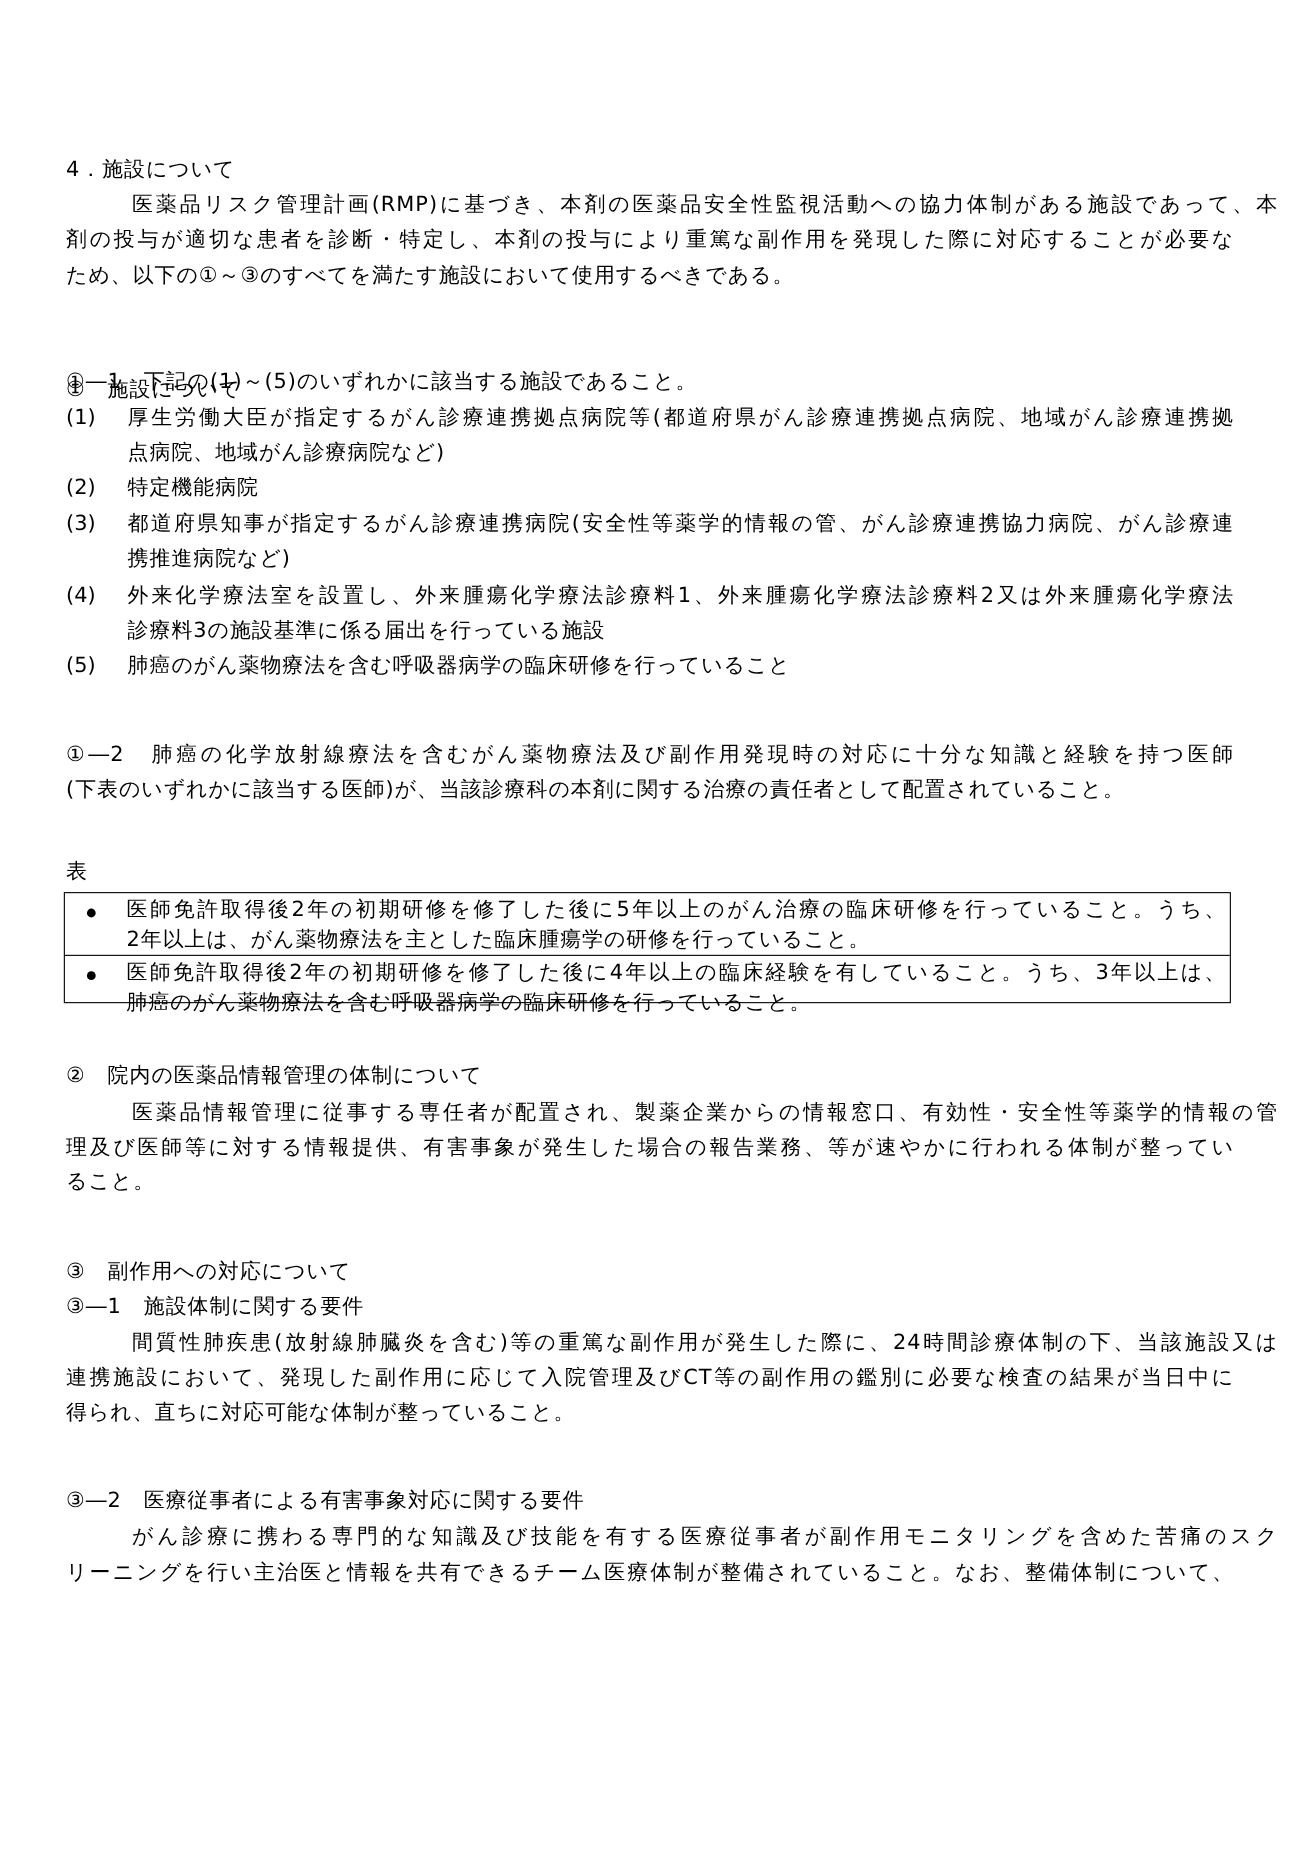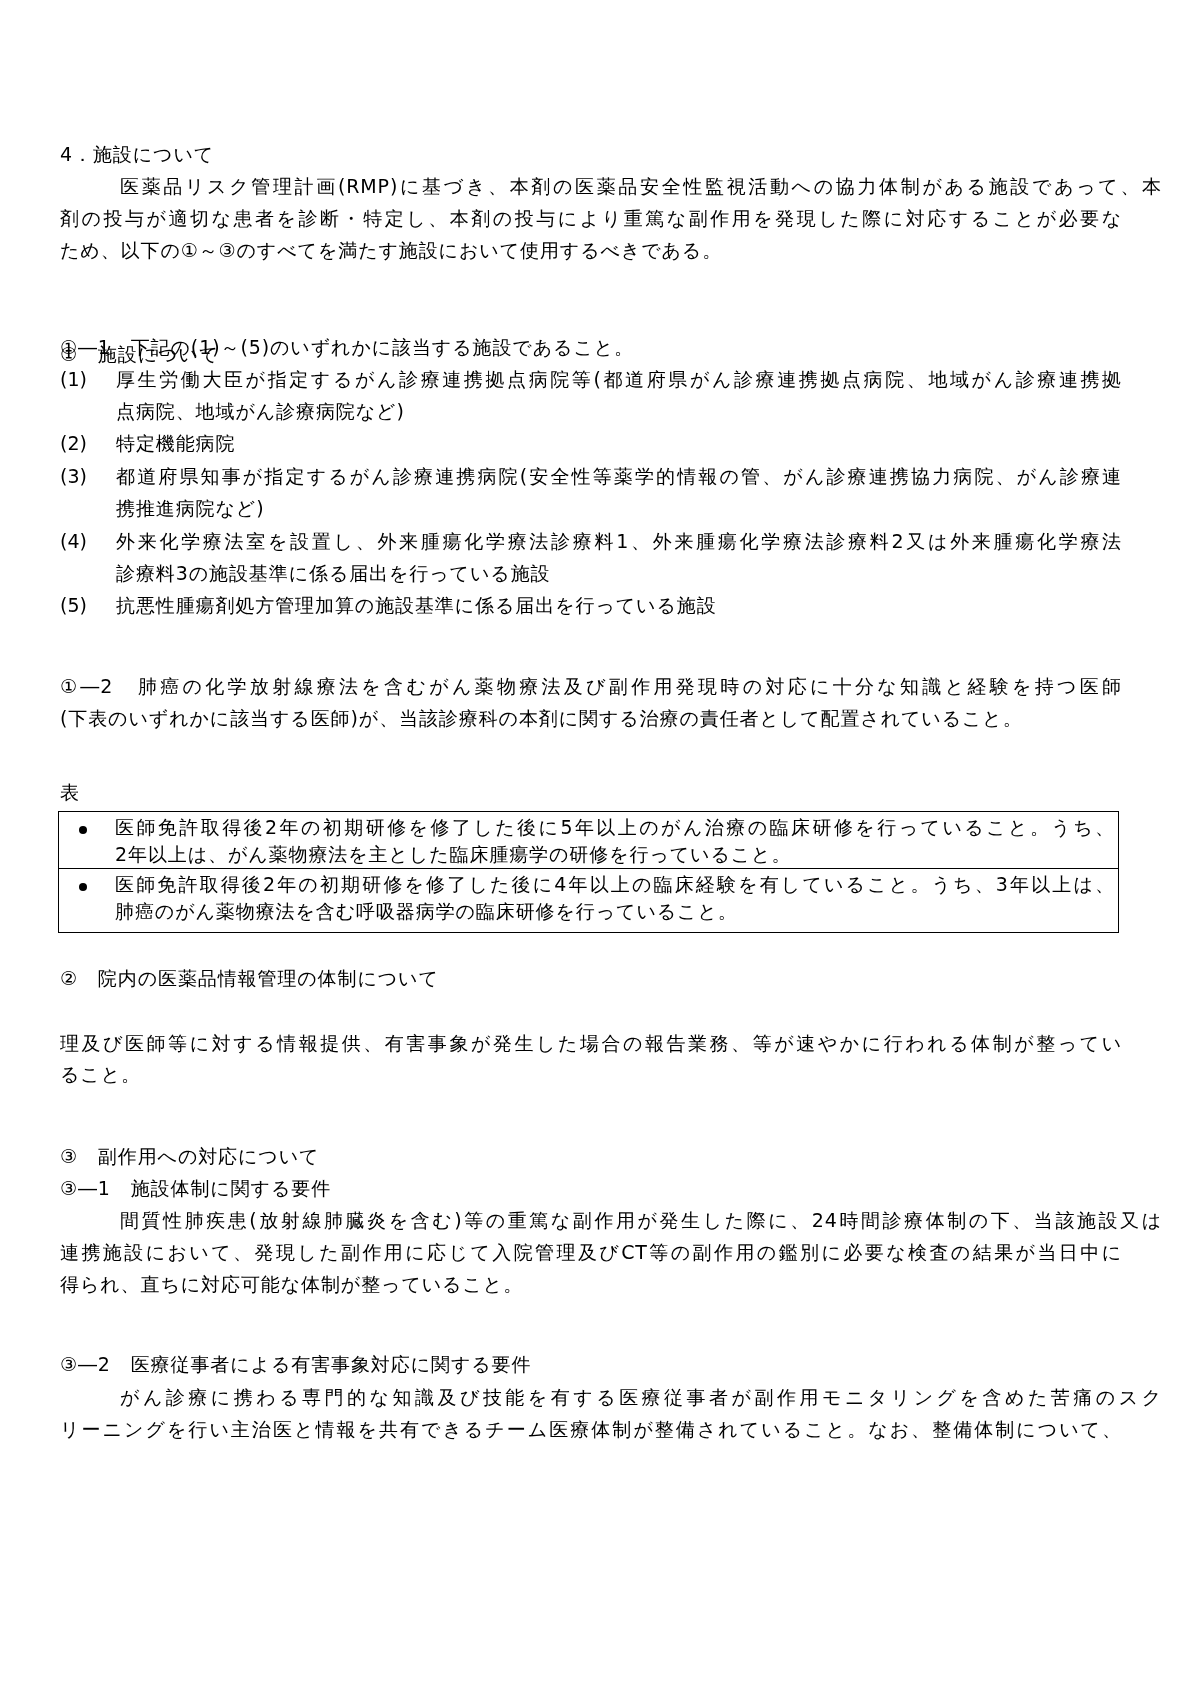--- a/index.html
+++ b/index.html
@@ -52,21 +52,21 @@
       height: 30px;
       line-height: 30px;
       white-space: nowrap;
       letter-spacing: 0.9px;
     }
     .table {
       position: absolute;
       left: 58px;
       top: 811px;
       width: 1061px;
-      height: 122px;
+      height: 101px;
       border: 1.5px solid #000;
       box-sizing: border-box;
     }
     .row {
       position: absolute;
       left: 0;
       width: 100%;
       height: 57px;
     }
     .row + .row { border-top: 1.5px solid #000; }
@@ -120,41 +120,42 @@
   </div>
 
   <div>
     <div class="num" style="top:526px;">(4)</div>
     <div class="item-text justify" style="top:526px;">外来化学療法室を設置し、外来腫瘍化学療法診療料1、外来腫瘍化学療法診療料2又は外来腫瘍化学療法</div>
     <div class="item-text" style="top:558px;">診療料3の施設基準に係る届出を行っている施設</div>
   </div>
 
   <div>
     <div class="num" style="top:590px;">(5)</div>
-    <div class="item-text" style="top:590px;">抗悪性腫瘍剤処方管理加算の施設基準に係る届出を行っている施設</div>
+    <div class="item-text" style="top:590px;">肺癌のがん薬物療法を含む呼吸器病学の臨床研修を行っていること</div>
   </div>
 
   <div class="line justify" style="top:671px;">①―2　肺癌の化学放射線療法を含むがん薬物療法及び副作用発現時の対応に十分な知識と経験を持つ医師</div>
   <div class="line" style="top:703px;">(下表のいずれかに該当する医師)が、当該診療科の本剤に関する治療の責任者として配置されていること。</div>
   <div class="line" style="top:776px; top:777px;">表</div>
 
   <div class="table">
     <div class="row" style="top:0;">
       <span class="bullet"></span>
       <div class="cell-line justify" style="top:1px;">医師免許取得後2年の初期研修を修了した後に5年以上のがん治療の臨床研修を行っていること。うち、</div>
       <div class="cell-line" style="top:28px;">2年以上は、がん薬物療法を主とした臨床腫瘍学の研修を行っていること。</div>
     </div>
     <div class="row" style="top:56px;">
       <span class="bullet"></span>
       <div class="cell-line justify" style="top:1px;">医師免許取得後2年の初期研修を修了した後に4年以上の臨床経験を有していること。うち、3年以上は、</div>
       <div class="cell-line" style="top:28px;">肺癌のがん薬物療法を含む呼吸器病学の臨床研修を行っていること。</div>
     </div>
   </div>
 
   <div class="line" style="top:963px;">②　院内の医薬品情報管理の体制について</div>
+  <div class="line indent1 justify" style="top:996px;">医薬品情報管理に従事する専任者が配置され、製薬企業からの情報窓口、有効性・安全性等薬学的情報の管</div>
   <div class="line justify" style="top:1028px;">理及び医師等に対する情報提供、有害事象が発生した場合の報告業務、等が速やかに行われる体制が整ってい</div>
   <div class="line" style="top:1060px;font-family:Liberation Serif, serif;">ること。</div>
 
   <div class="line" style="top:1141px;">③　副作用への対応について</div>
   <div class="line" style="top:1173px;">③―1　施設体制に関する要件</div>
   <div class="line indent1 justify" style="top:1205px;">間質性肺疾患(放射線肺臓炎を含む)等の重篤な副作用が発生した際に、24時間診療体制の下、当該施設又は</div>
   <div class="line justify" style="top:1237px;">連携施設において、発現した副作用に応じて入院管理及びCT等の副作用の鑑別に必要な検査の結果が当日中に</div>
   <div class="line" style="top:1269px;">得られ、直ちに対応可能な体制が整っていること。</div>
 
   <div class="line" style="top:1349px;">③―2　医療従事者による有害事象対応に関する要件</div>

